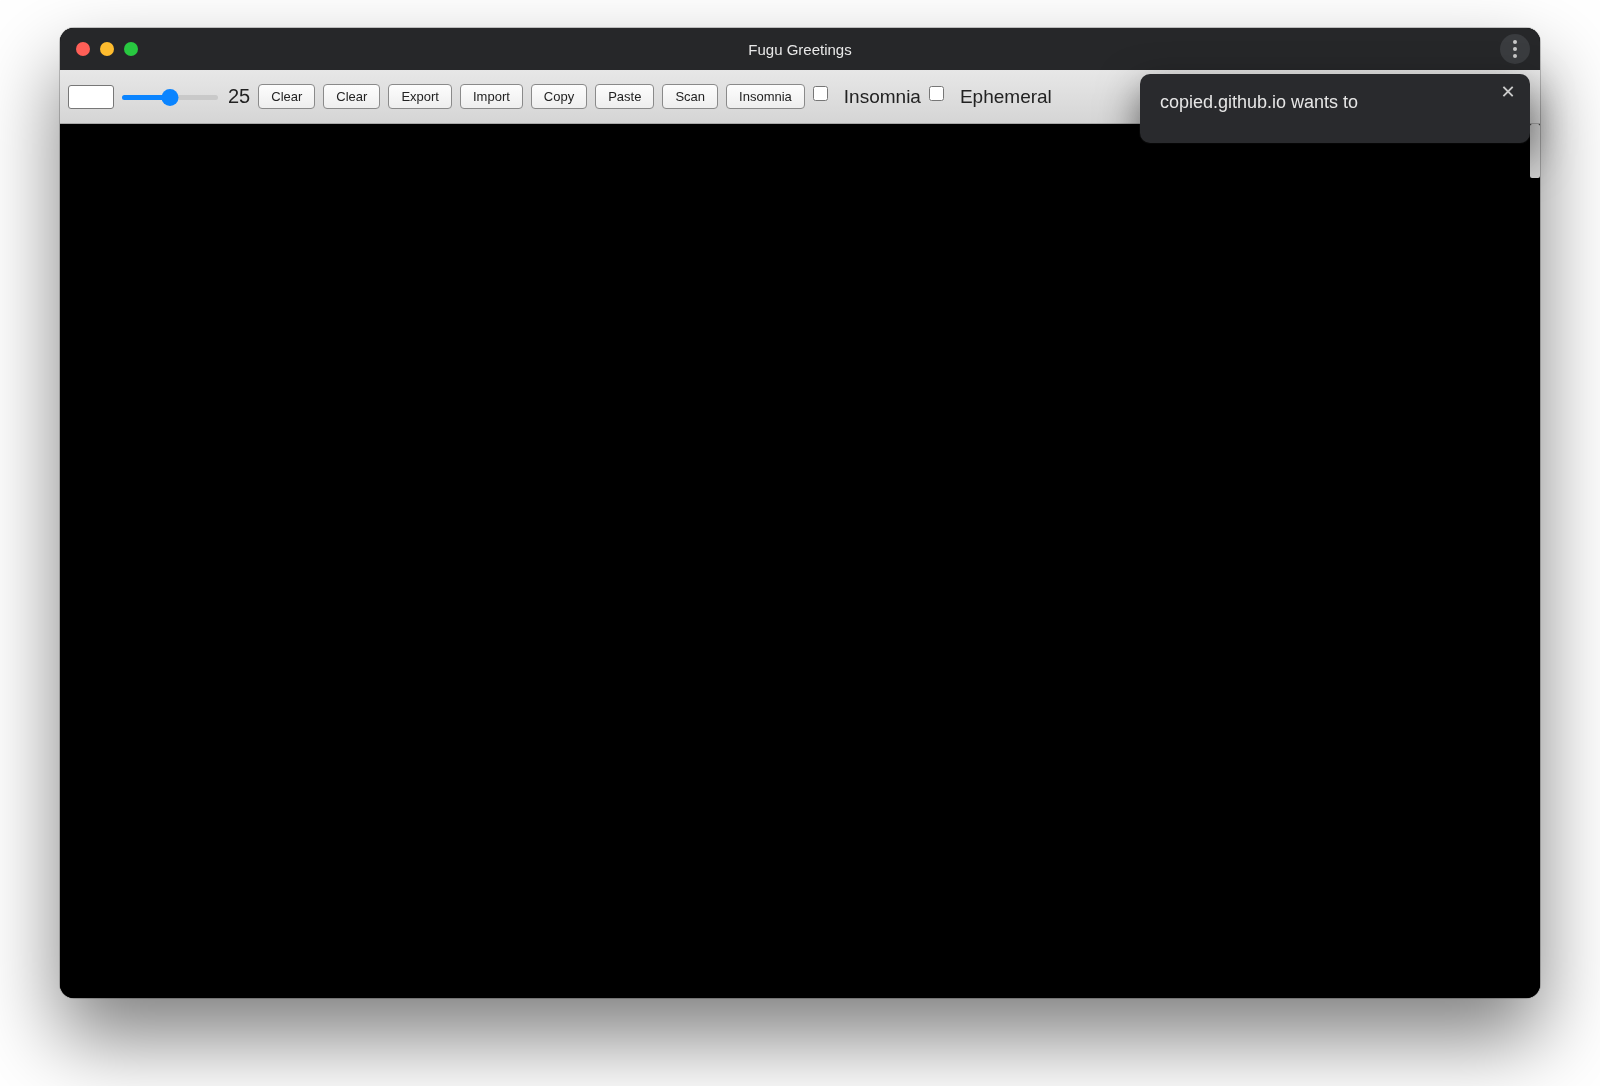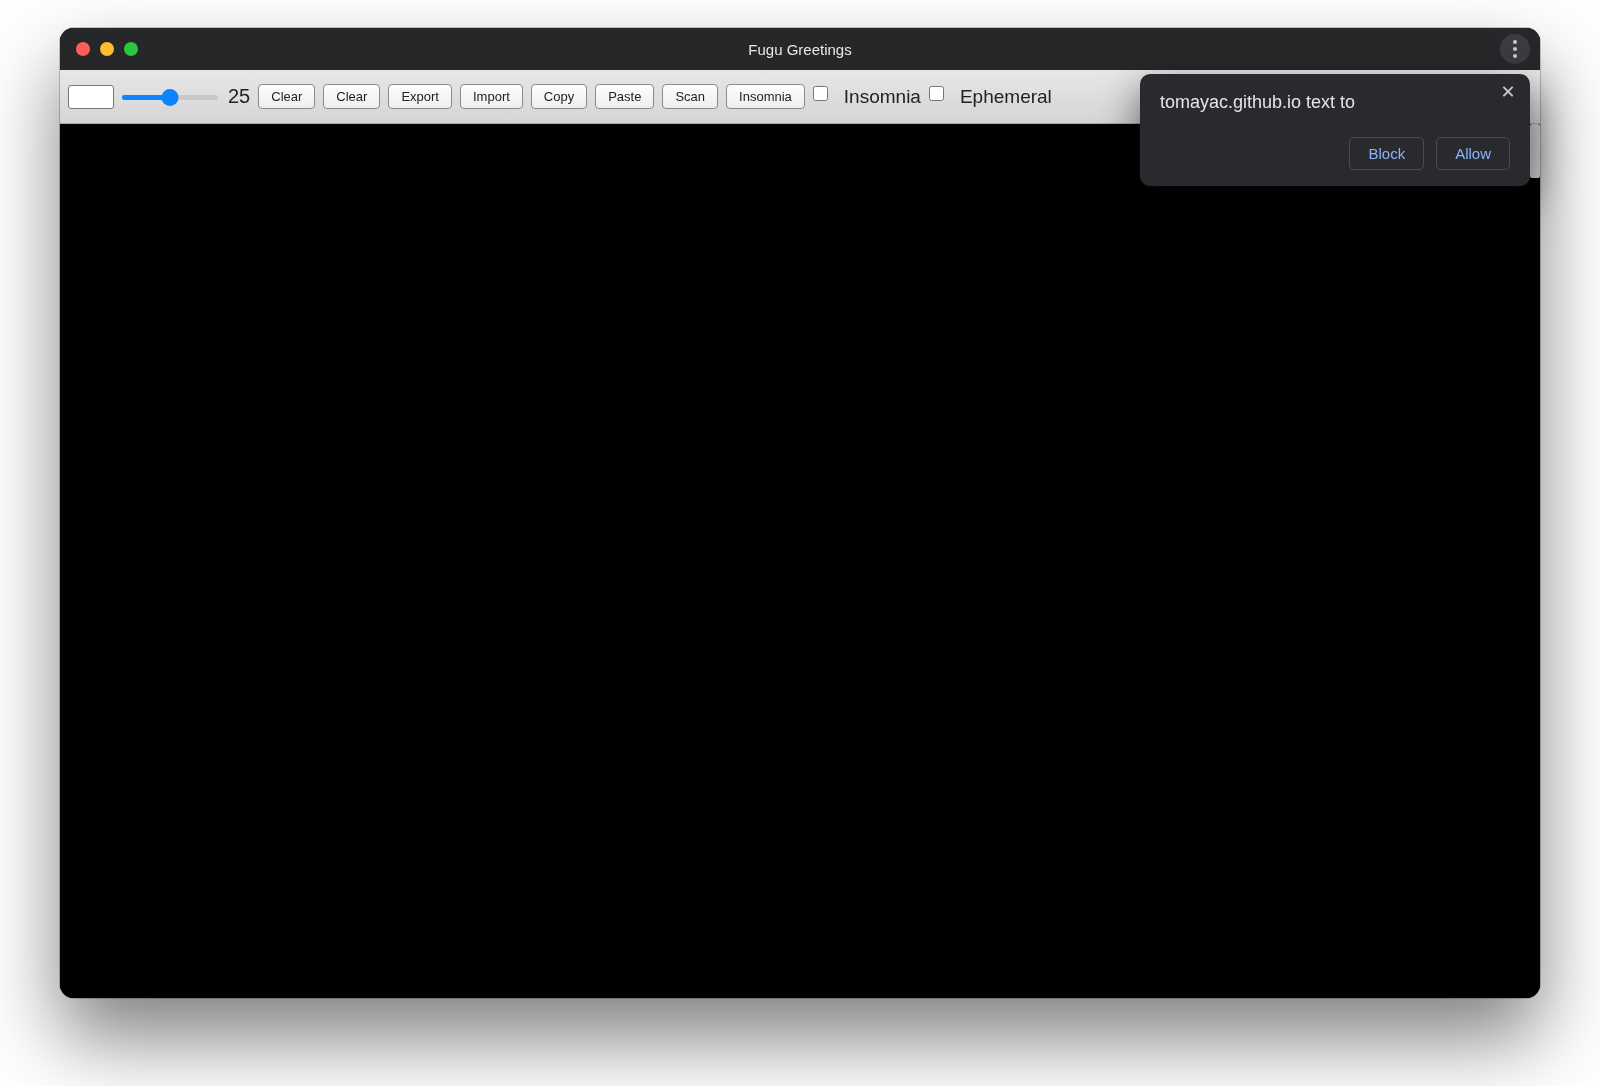--- a/index.html
+++ b/index.html
@@ -261,21 +261,17 @@
       </div>
 
       <div class="canvas">
         <div class="scroll-marker"></div>
       </div>
 
     </div>
 
     <div class="perm-popup">
       <div class="perm-close">✕</div>
-      <div class="perm-origin">tomayac.github.io text to</div>
-      <div class="perm-actions">
-        <button class="perm-btn">Block</button>
-        <button class="perm-btn">Allow</button>
-      </div>
+      <div class="perm-origin">copied.github.io wants to</div>
     </div>
 
   </div>
 </div>
 
 </body></html>

